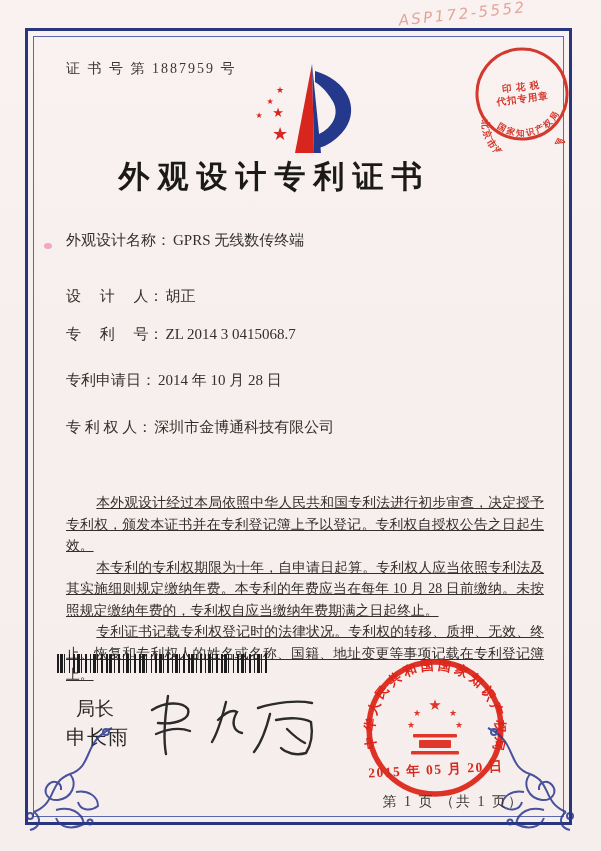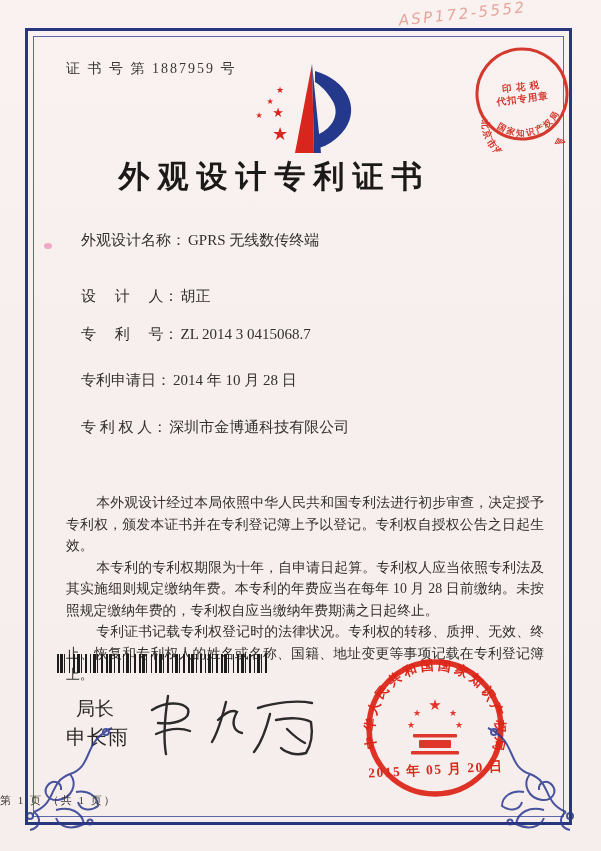--- a/index.html
+++ b/index.html
@@ -8,44 +8,44 @@
     background:linear-gradient(180deg,#f9f2f1 0%,#f7efed 40%,#f6eeec 100%);
     font-family:"Liberation Serif","DejaVu Serif",serif;color:#2c2926;
   }
   .frame-outer{position:absolute;left:25px;top:28px;width:547px;height:797px;
     border:3px solid #28367e;box-sizing:border-box;}
   .frame-inner{position:absolute;left:33px;top:36px;width:531px;height:781px;
     border:1px solid #5b68ab;box-sizing:border-box;}
   .cert-no{position:absolute;left:66px;top:60px;font-size:14px;letter-spacing:2px;color:#3a3733;}
   .title{position:absolute;left:0;top:156px;width:549px;text-align:center;
     font-size:31px;font-weight:bold;letter-spacing:8px;color:#1c1a18;}
-  .field{position:absolute;left:66px;font-size:15px;color:#32302c;white-space:nowrap;margin-left:15px;}
+  .field{position:absolute;left:66px;font-size:15px;color:#32302c;white-space:nowrap;}
   .field .val{margin-left:2px;}
   .paras{position:absolute;left:66px;top:492px;width:478px;font-size:13.8px;
     line-height:21.5px;text-align:justify;color:#33302c;}
-  .paras p{margin:0;text-indent:2.2em;}
+  .paras p{margin:0;text-indent:2.2em;text-decoration:underline;}
   .barcode{position:absolute;left:57px;top:654px;width:213px;height:19px;
     background:repeating-linear-gradient(90deg,
       #1d1d1d 0px,#1d1d1d 1.6px,transparent 1.6px,transparent 3.2px,
       #1d1d1d 3.2px,#1d1d1d 6.2px,transparent 6.2px,transparent 7.4px,
       #1d1d1d 7.4px,#1d1d1d 8.4px,transparent 8.4px,transparent 11.6px,
       #1d1d1d 11.6px,#1d1d1d 13.4px,transparent 13.4px,transparent 16.4px);}
   .director-title{position:absolute;left:76px;top:696px;font-size:19px;color:#2b2926;}
   .director-name{position:absolute;left:66px;top:724px;font-size:20px;color:#2b2926;letter-spacing:1px;}
   .signature{position:absolute;left:130px;top:682px;}
   .seal{position:absolute;left:361px;top:654px;}
   .seal-date{position:absolute;left:348px;top:761px;width:176px;text-align:center;
     font-size:13.5px;font-weight:bold;color:#d62b1d;letter-spacing:1.5px;
     transform:rotate(-3deg);}
   .tax-stamp{position:absolute;left:468px;top:40px;transform:rotate(-7deg);}
   .handnote{position:absolute;left:398px;top:0px;width:220px;font-size:15px;
     font-style:italic;color:#e0978b;letter-spacing:2.5px;transform:rotate(-6deg);
     font-family:"DejaVu Sans",sans-serif;opacity:.85;}
-  .footer{position:absolute;left:0;top:793px;width:524px;text-align:left;
-    font-size:11px;letter-spacing:2px;color:#3a3733;}
+  .footer{position:absolute;left:0;top:793px;width:524px;text-align:right;
+    font-size:14px;letter-spacing:2px;color:#3a3733;}
   .logo{position:absolute;left:235px;top:56px;}
   .pink-dot{position:absolute;left:44px;top:243px;width:8px;height:6px;border-radius:50%;
     background:rgba(232,110,165,.55);}
   .ornament{position:absolute;}
   .orn-bl{left:12px;top:718px;}
   .orn-br{left:476px;top:718px;transform:scaleX(-1);}
 </style>
 </head>
 <body>
 

